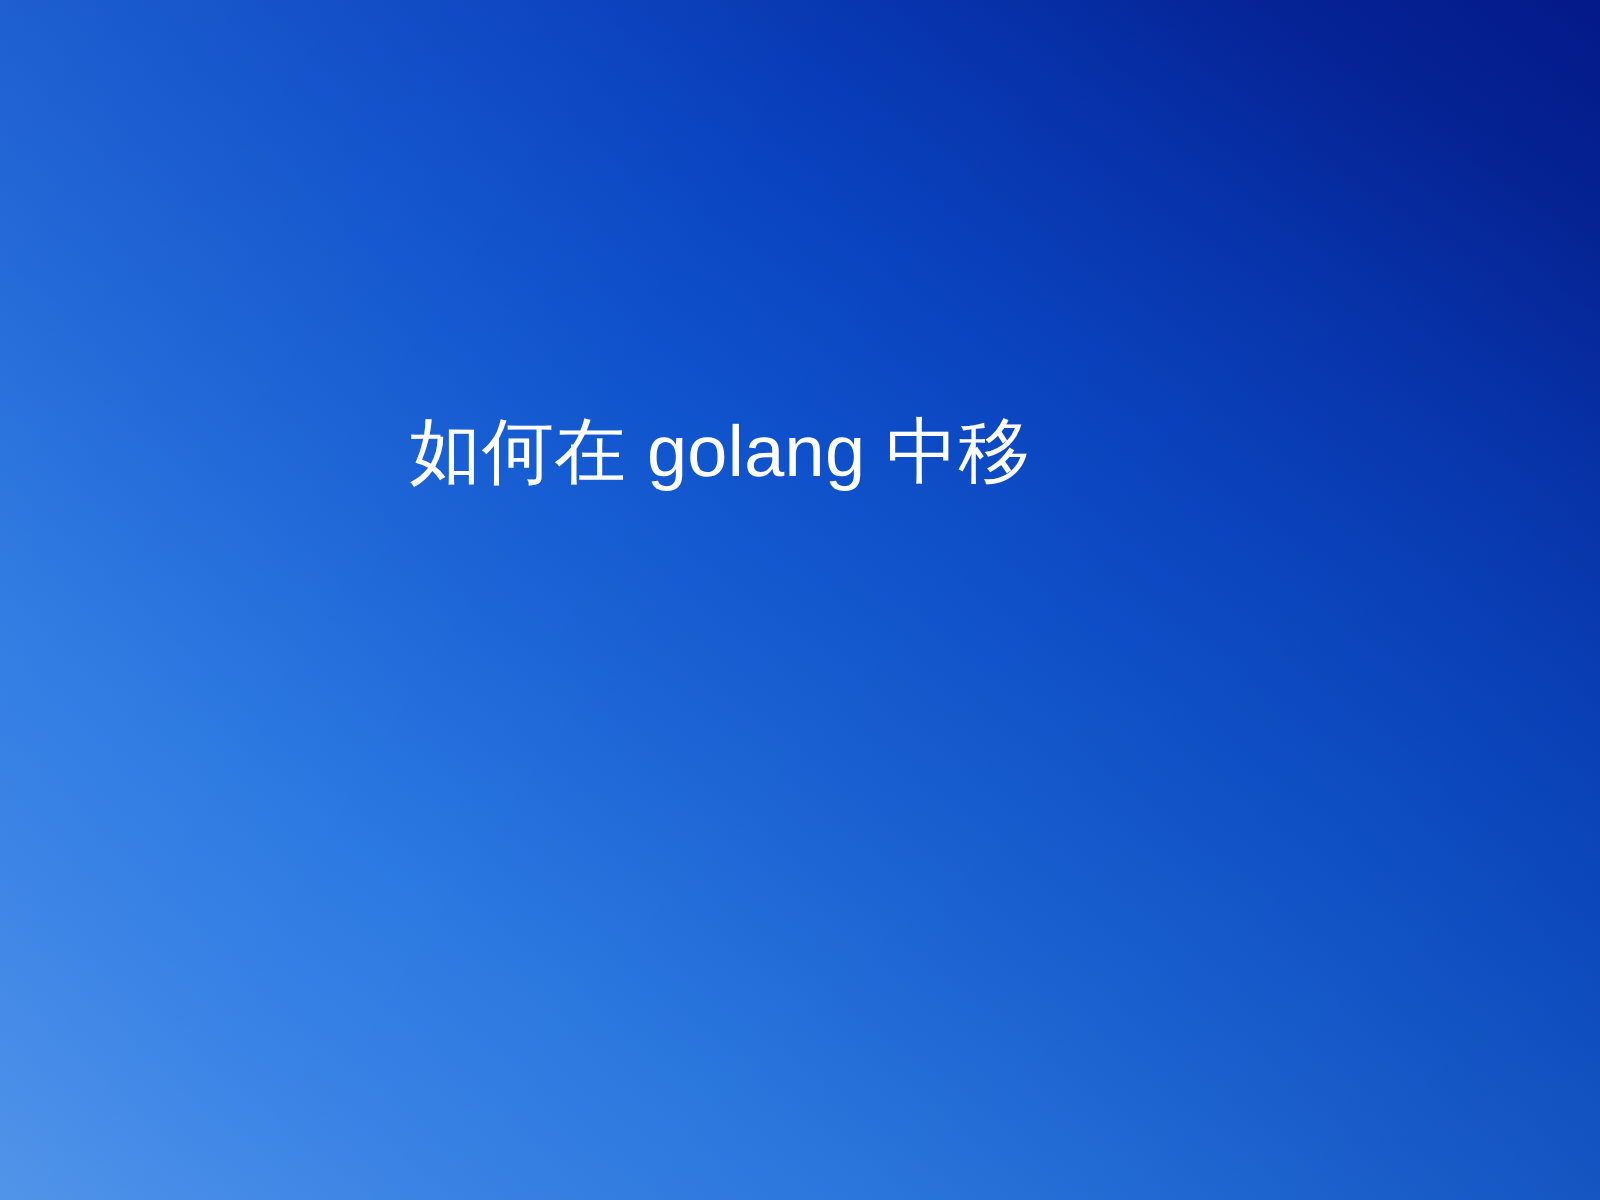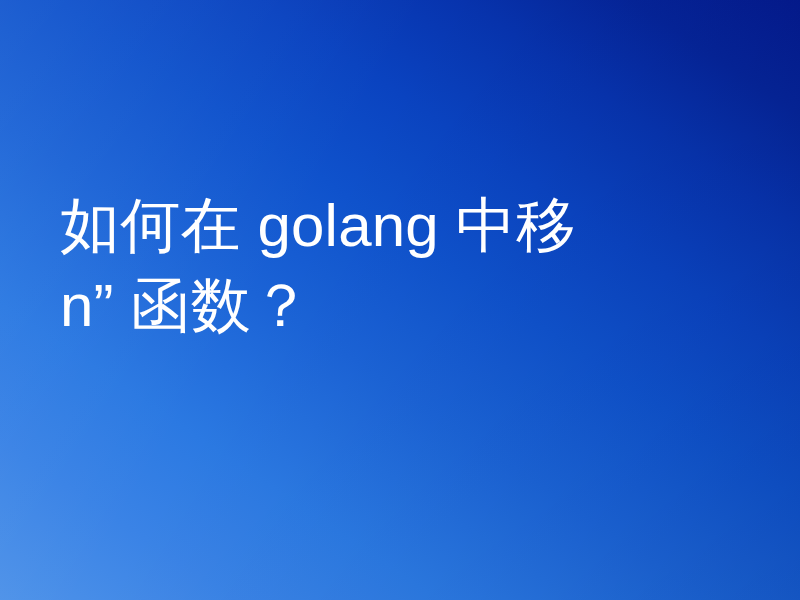--- a/index.html
+++ b/index.html
@@ -55,30 +55,30 @@
   .headline-block {
     position: absolute;
     left: 60px;
     top: 186px;
     width: 600px;
     z-index: 2;
   }
 
   .headline-line {
     color: #ffffff;
-    font-size: 60px;
+    font-size: 36px;
     line-height: 80px;
     font-weight: 400;
     letter-spacing: 0.2px;
     white-space: pre;
+    text-align: center;
   }
 </style>
 </head>
 <body>
 
 <div class="title-card">
 
   <div class="headline-block">
     <div class="headline-line">如何在 golang 中移</div>
-    <div class="headline-line">n” 函数？</div>
   </div>
 
 </div>
 
 </body></html>

